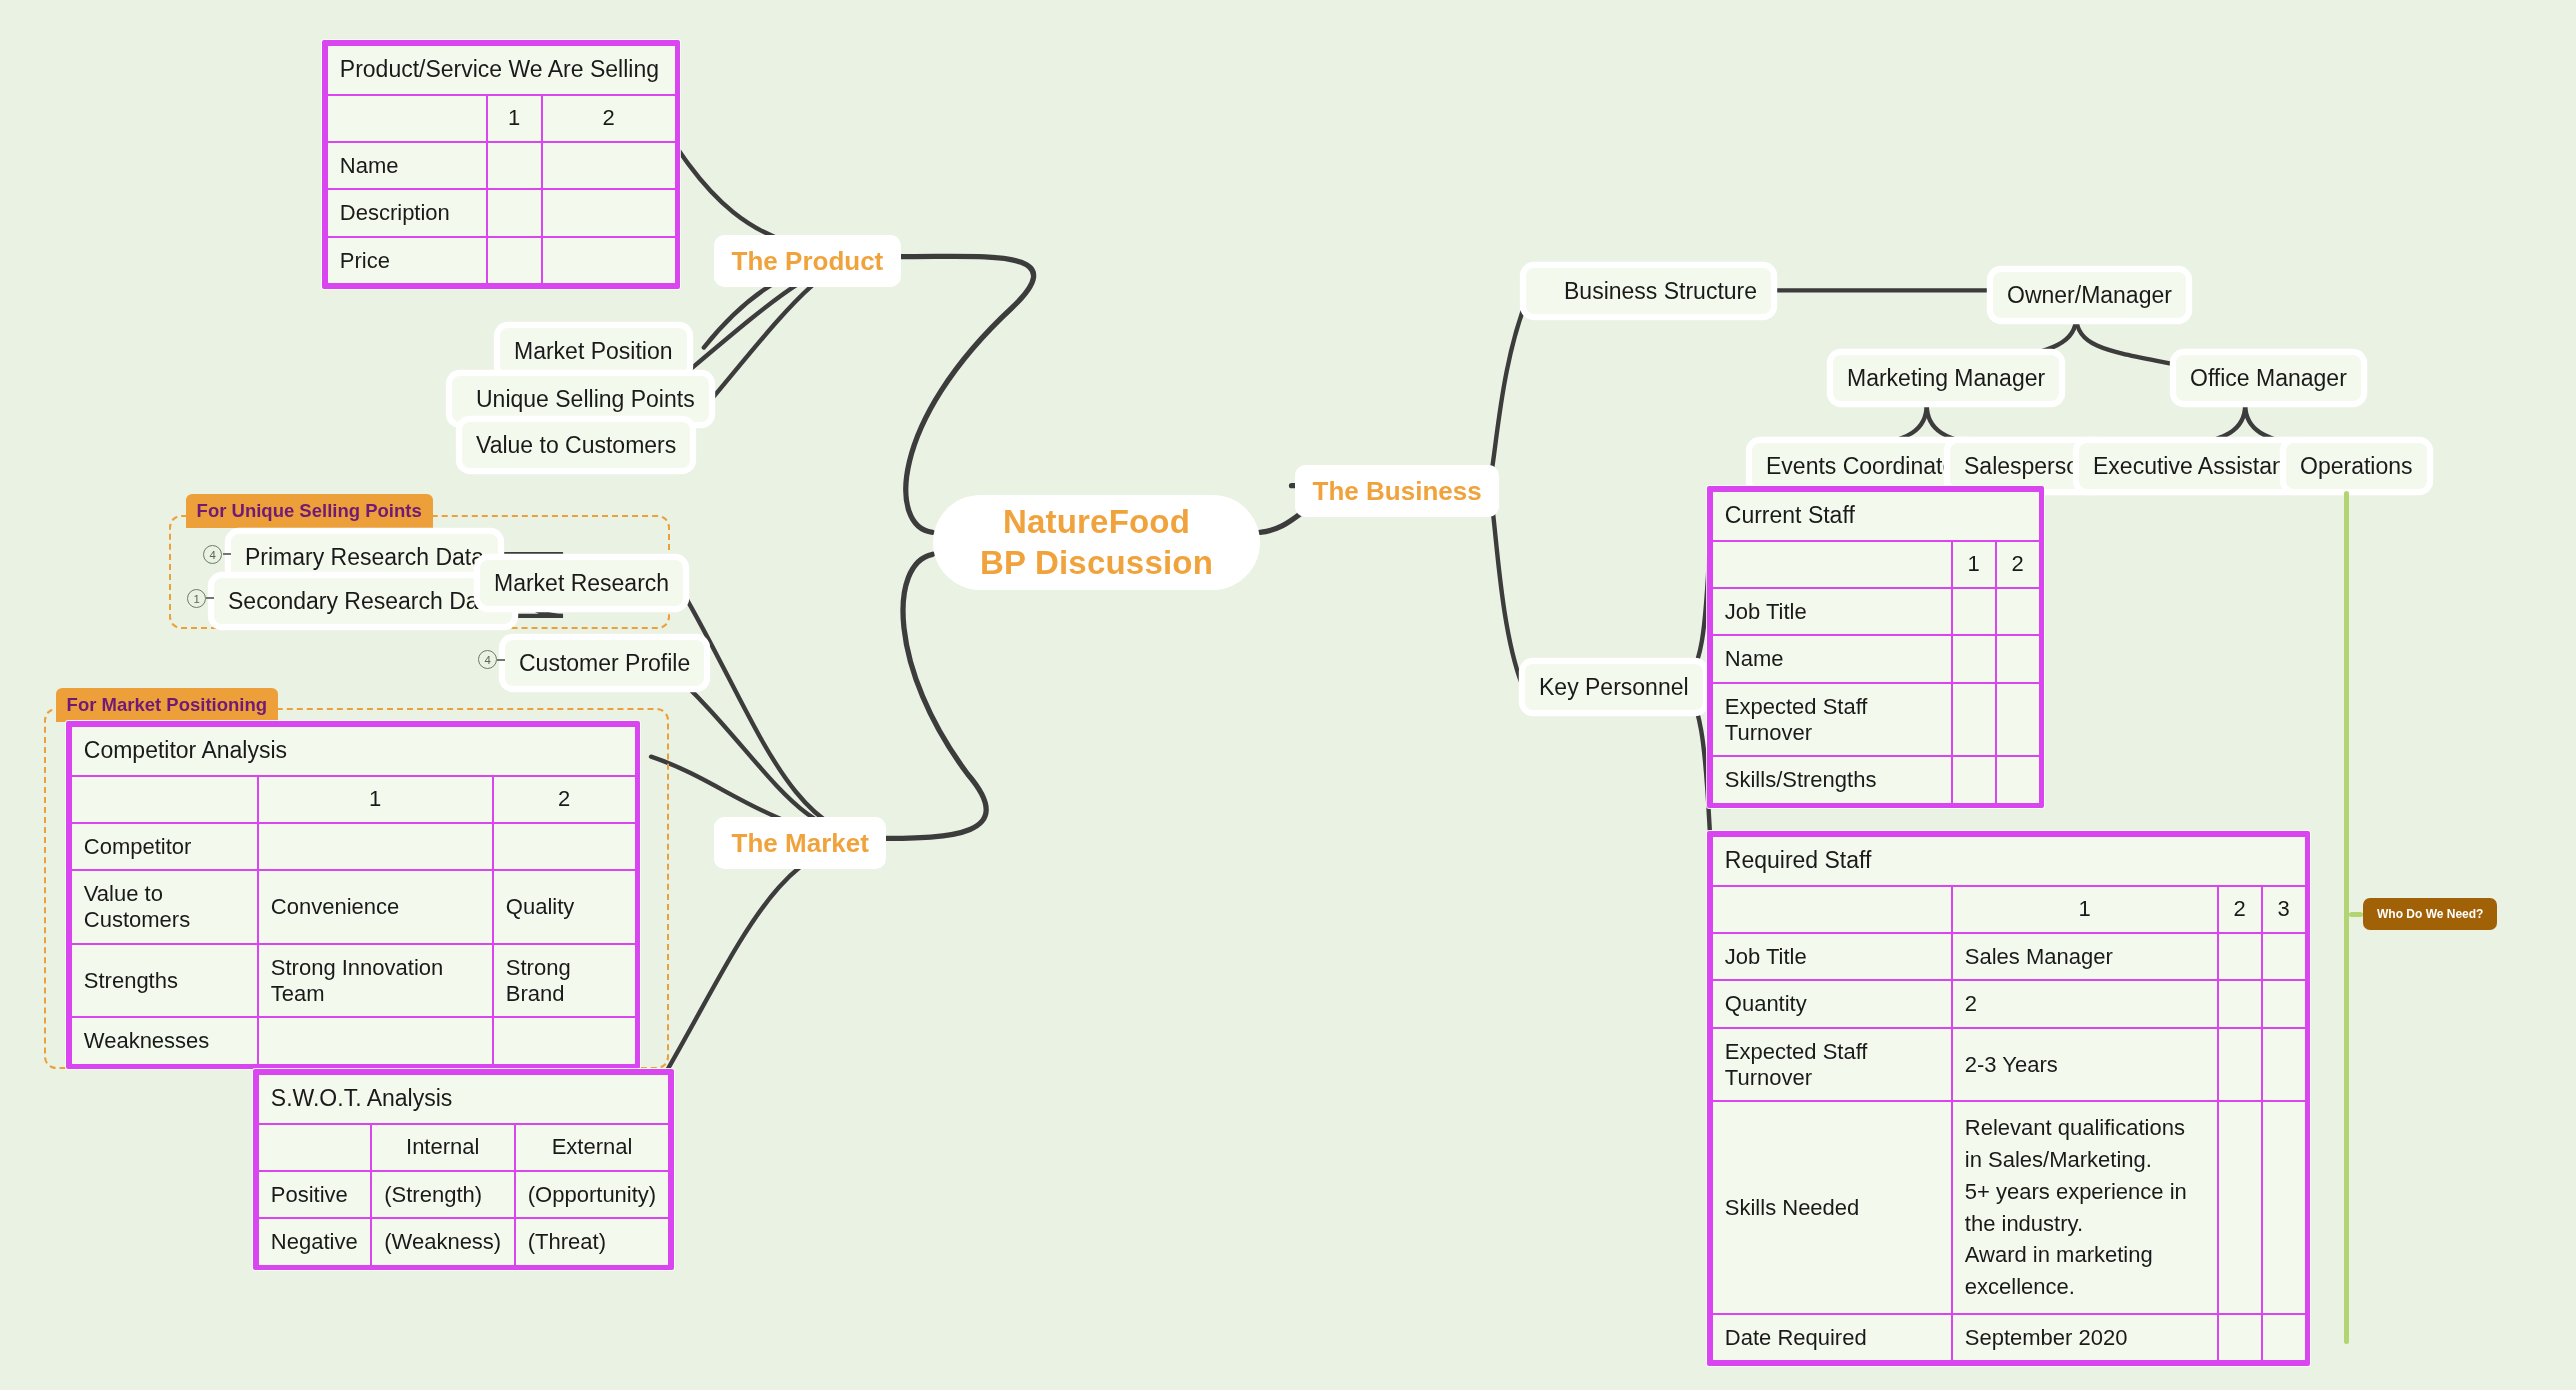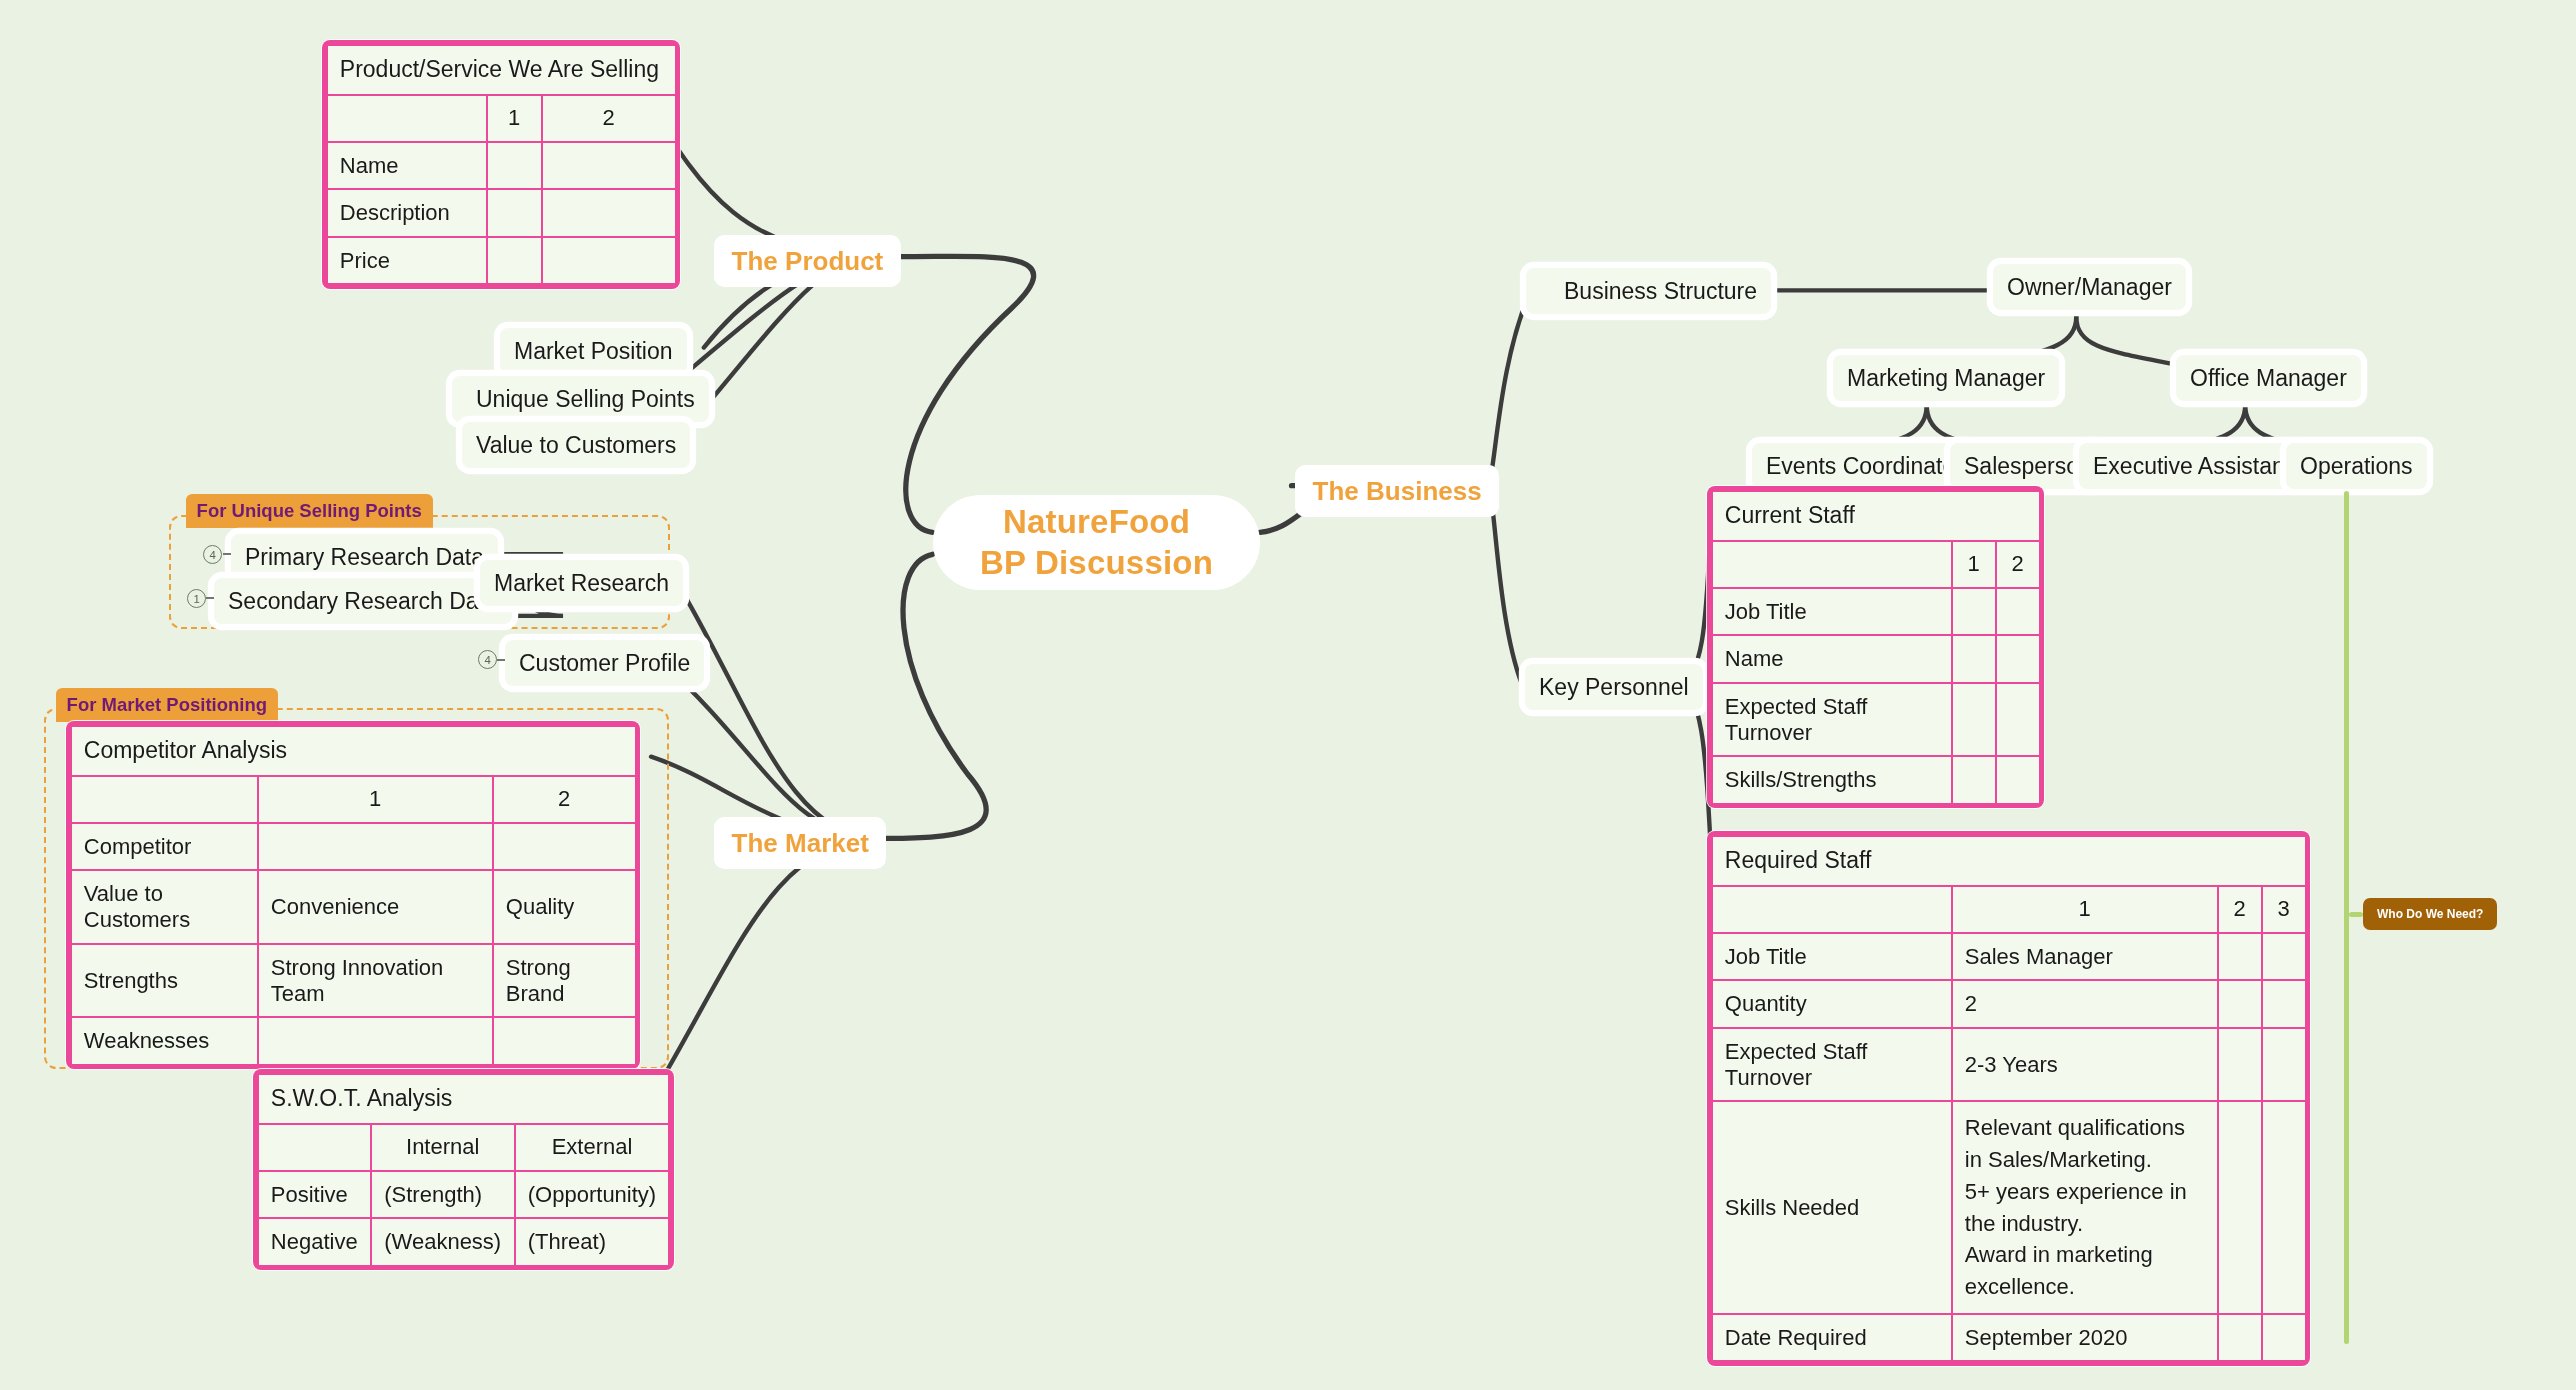--- a/index.html
+++ b/index.html
@@ -57,22 +57,22 @@
     color: #f0a33c;
     font-weight: bold;
     font-size: 26px;
     padding: 10.6px 17.6px;
     white-space: nowrap;
     display: flex; align-items: center;
   }
   
   .tblwrap {
     position: absolute;
-    background: #ec4899;
-    border-radius: 8px;
+    background: #d946ef;
+    border-radius: 2px;
     padding: 3.5px;
     box-shadow: 0 0 0 0.9px rgba(255,255,255,.9);
   }
   table.mm {
     border-collapse: separate;
     border-spacing: 2.6px;
     font-size: 22px;
     color: #1a1a1a;
   }
   table.mm td, table.mm th {
@@ -352,21 +352,21 @@
           <td>(Threat)</td>
         </tr>
       </tbody>
     </table>
   </div>
 
   <div class="node" style="left:1526px; top:268px;padding-left:38px;">
     <span>Business Structure</span>
   </div>
 
-  <div class="node" style="left:1993px; top:264px;">
+  <div class="node" style="left:1993px; top:272px;">
     <span>Owner/Manager</span>
   </div>
 
   <div class="node" style="left:1833px; top:355px;">
     <span>Marketing Manager</span>
   </div>
   <div class="node" style="left:2176px; top:355px;">
     <span>Office Manager</span>
   </div>
 

